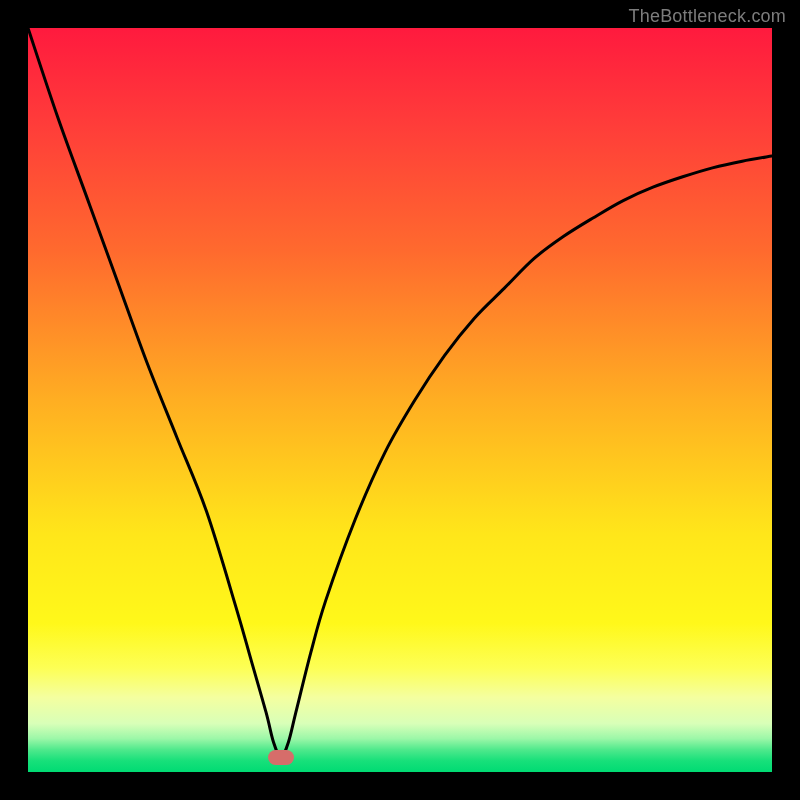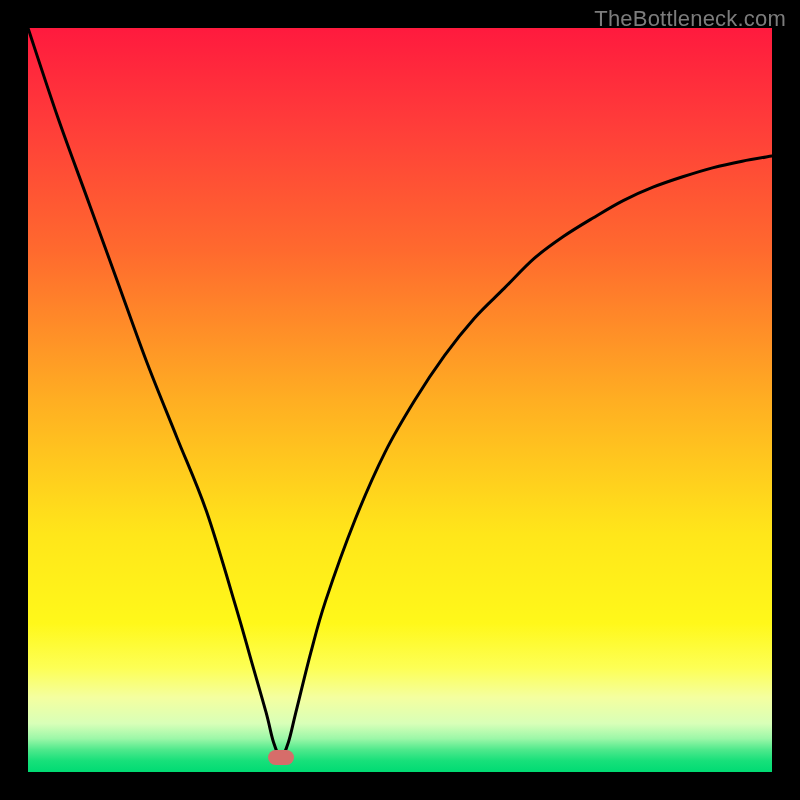--- a/index.html
+++ b/index.html
@@ -44,21 +44,21 @@
   .marker {
     position: absolute;
     background: #d66d6a;
     border-radius: 8px;
   }
   .watermark {
     position: absolute;
     top: 6px;
     right: 14px;
     color: #7c7c7c;
-    font-size: 22px;
+    font-size: 18px;
     font-weight: 500;
     letter-spacing: 0.2px;
   }
 </style>
 </head>
 <body>
 
 <div class="frame">
   <div class="plot-area">
 

